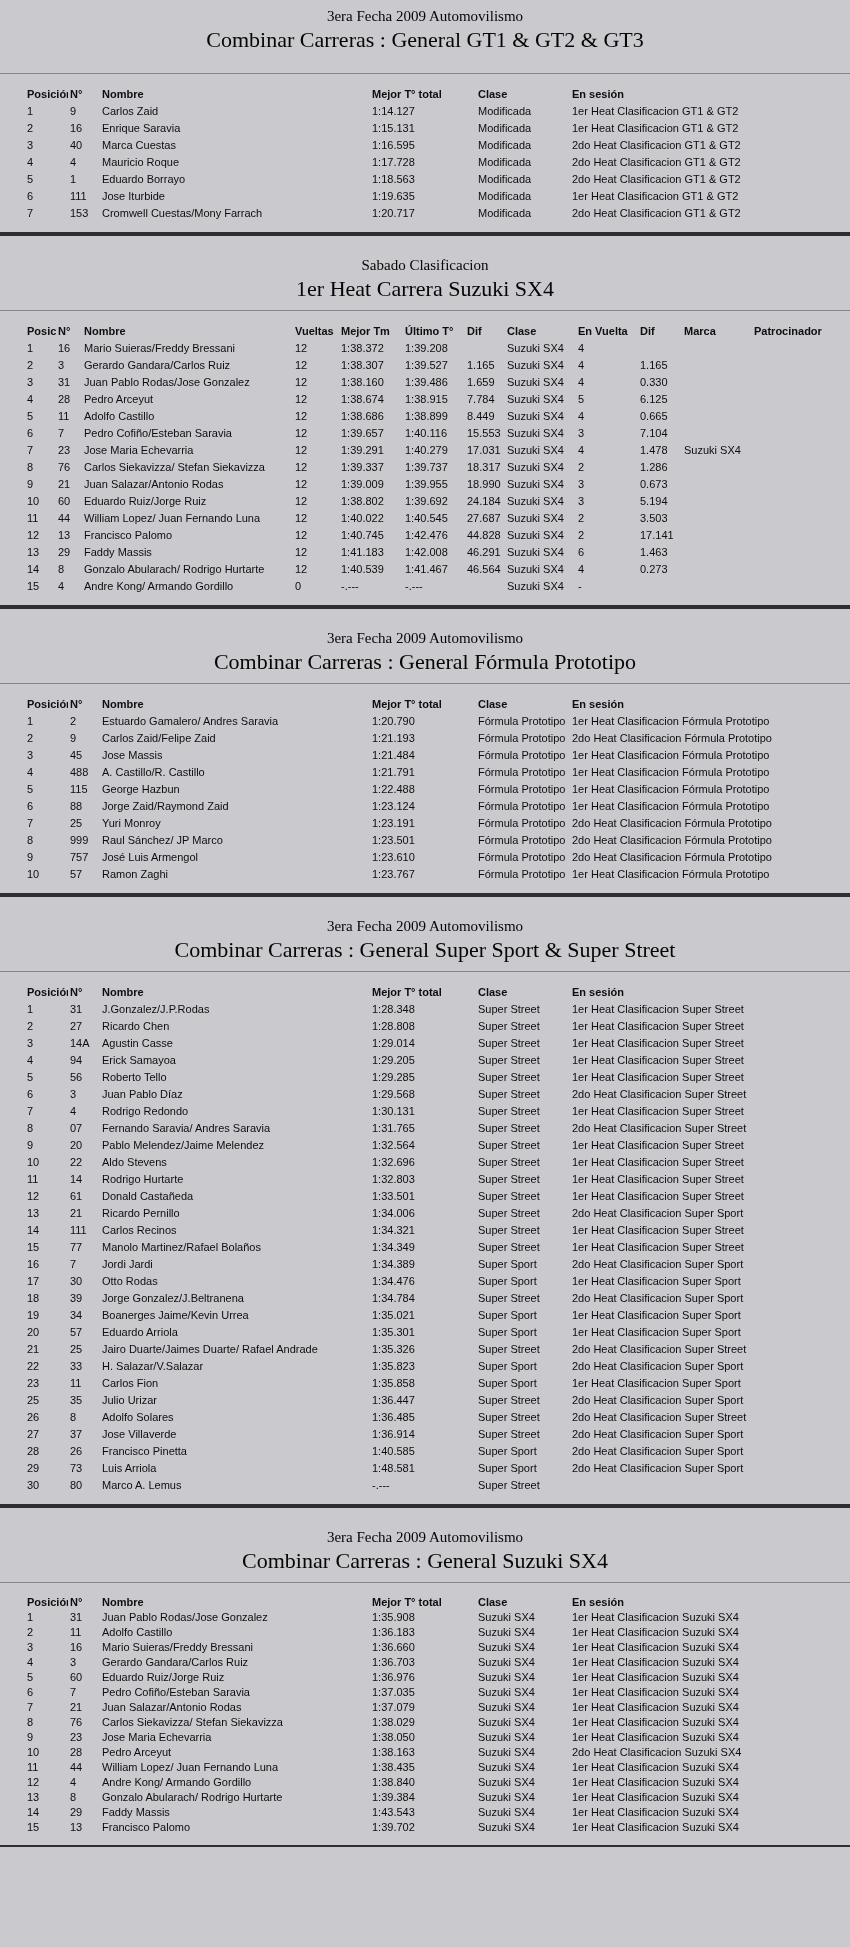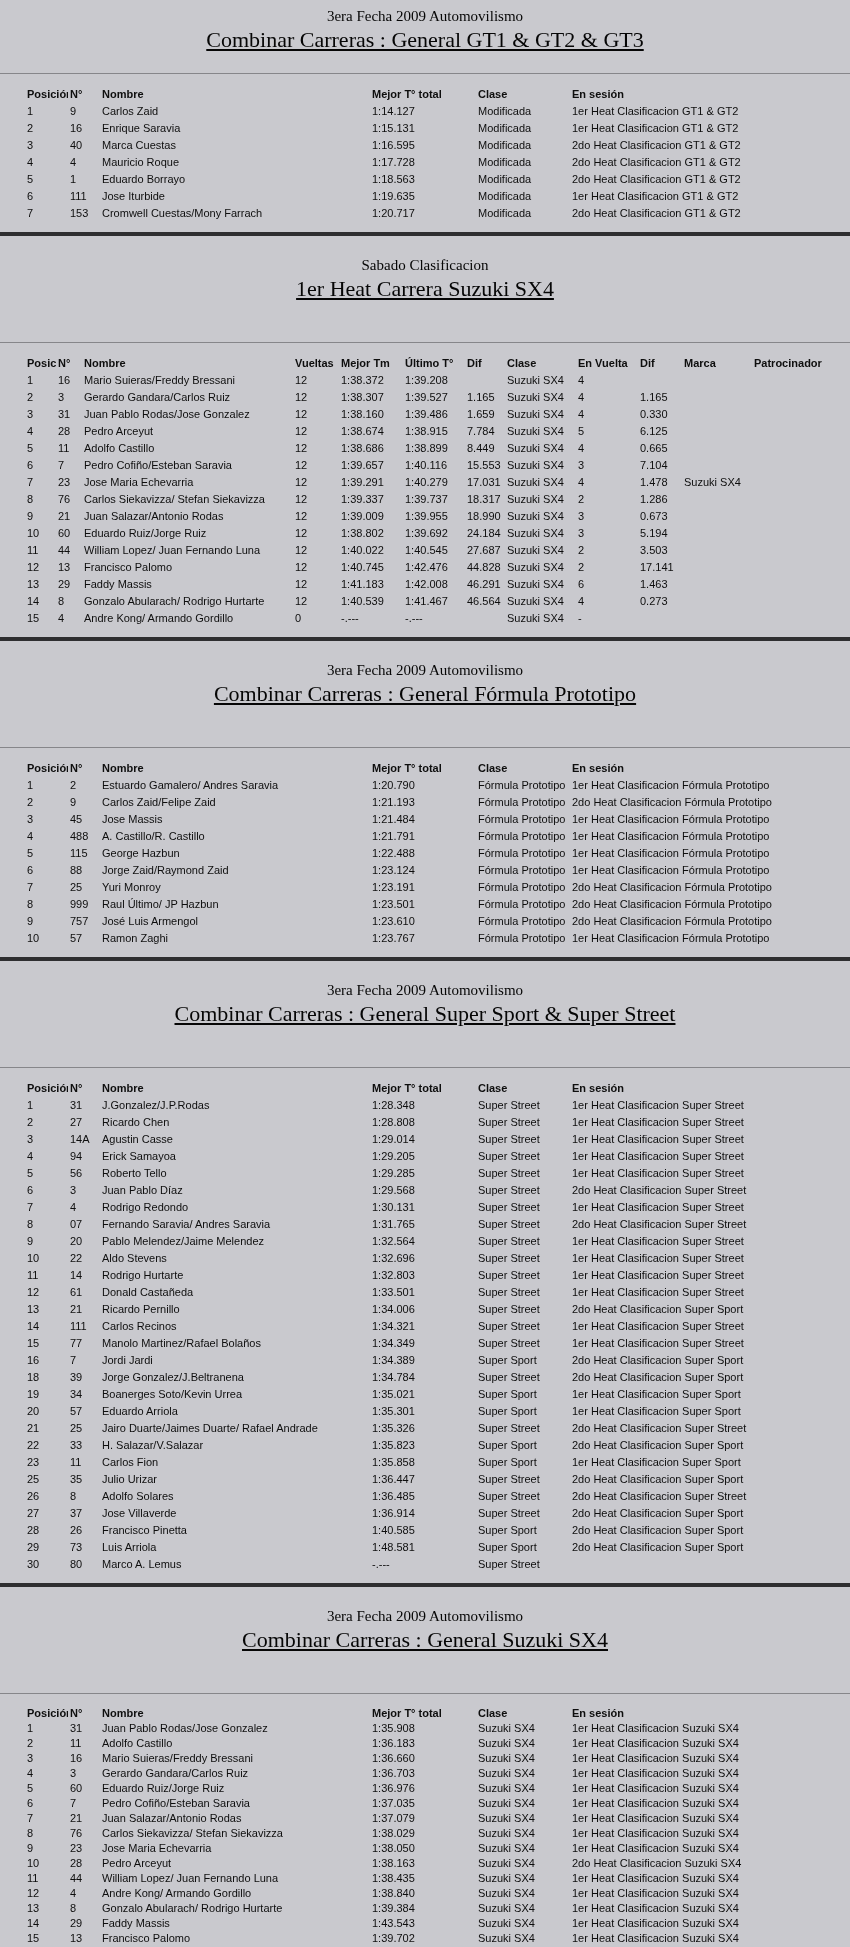--- a/index.html
+++ b/index.html
@@ -10,28 +10,28 @@
     color:#0e0e0e;
     -webkit-font-smoothing:antialiased;
   }
   .page { width:850px; min-height:1947px; box-sizing:border-box; }
 
   .race-section { border-bottom:2px solid #2e2e30; margin-bottom:0; }
   .race-section:not(:first-child) { border-top:2px solid #2e2e30; }
 
   .title-band {
     text-align:center;
-    padding:20px 0 40px;
+    padding:20px 0 8px;
     border-bottom:1px solid #86868a;
     font-family:"Liberation Serif", serif;
     color:#060606;
   }
   .race-section:first-child .title-band { padding:7px 0 20px; }
   .title-sub  { font-size:15px; line-height:18px; }
-  .title-main { font-size:22px; line-height:27px; margin-top:1px;text-decoration:underline; }
+  .title-main { font-size:22px; line-height:27px; margin-top:1px; }
 
   table.results {
     width:850px;
     border-collapse:collapse;
     table-layout:fixed;
     font-size:11px;
     margin:12px 0 10px;
   }
   table.results th {
     text-align:left;
@@ -469,21 +469,21 @@
             <td>7</td>
             <td>25</td>
             <td>Yuri Monroy</td>
             <td>1:23.191</td>
             <td>Fórmula Prototipo</td>
             <td>2do Heat Clasificacion Fórmula Prototipo</td>
           </tr>
           <tr>
             <td>8</td>
             <td>999</td>
-            <td>Raul Último/ JP Hazbun</td>
+            <td>Raul Sánchez/ JP Marco</td>
             <td>1:23.501</td>
             <td>Fórmula Prototipo</td>
             <td>2do Heat Clasificacion Fórmula Prototipo</td>
           </tr>
           <tr>
             <td>9</td>
             <td>757</td>
             <td>José Luis Armengol</td>
             <td>1:23.610</td>
             <td>Fórmula Prototipo</td>
@@ -648,31 +648,39 @@
           </tr>
           <tr>
             <td>16</td>
             <td>7</td>
             <td>Jordi Jardi</td>
             <td>1:34.389</td>
             <td>Super Sport</td>
             <td>2do Heat Clasificacion Super Sport</td>
           </tr>
           <tr>
+            <td>17</td>
+            <td>30</td>
+            <td>Otto Rodas</td>
+            <td>1:34.476</td>
+            <td>Super Sport</td>
+            <td>1er Heat Clasificacion Super Sport</td>
+          </tr>
+          <tr>
             <td>18</td>
             <td>39</td>
             <td>Jorge Gonzalez/J.Beltranena</td>
             <td>1:34.784</td>
             <td>Super Street</td>
             <td>2do Heat Clasificacion Super Sport</td>
           </tr>
           <tr>
             <td>19</td>
             <td>34</td>
-            <td>Boanerges Soto/Kevin Urrea</td>
+            <td>Boanerges Jaime/Kevin Urrea</td>
             <td>1:35.021</td>
             <td>Super Sport</td>
             <td>1er Heat Clasificacion Super Sport</td>
           </tr>
           <tr>
             <td>20</td>
             <td>57</td>
             <td>Eduardo Arriola</td>
             <td>1:35.301</td>
             <td>Super Sport</td>

